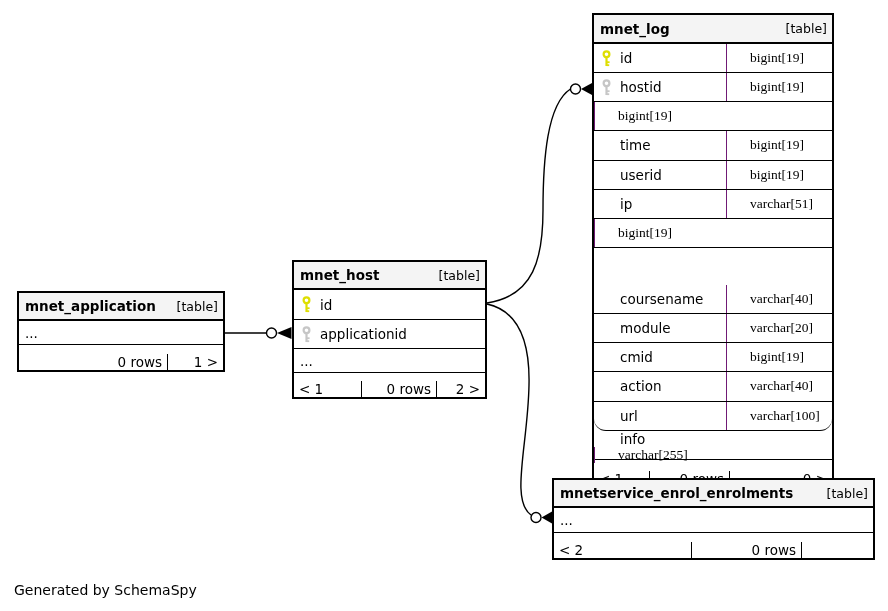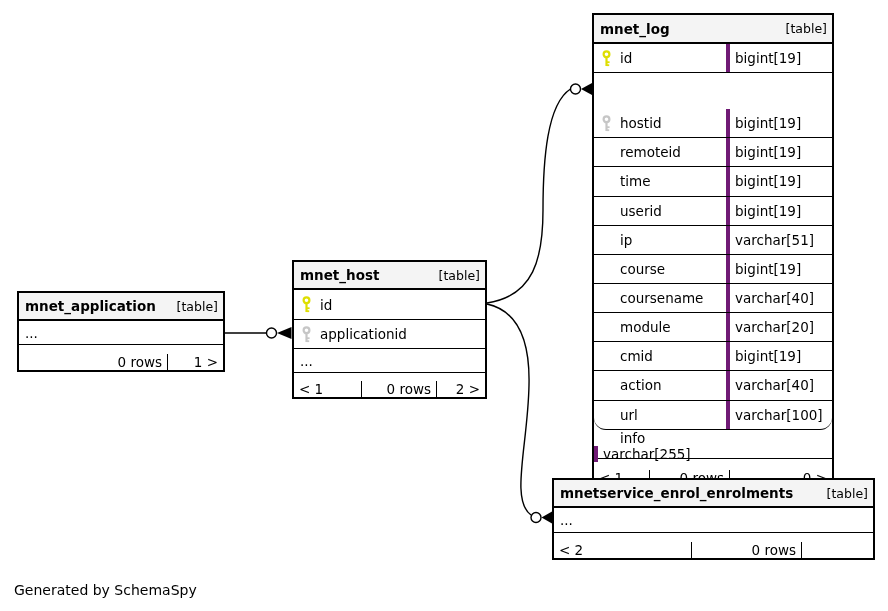--- a/index.html
+++ b/index.html
@@ -24,22 +24,22 @@
   .trow{
     display:flex;align-items:stretch;border-bottom:1px solid #000;
     box-sizing:border-box;background:#fff;white-space:nowrap;
   }
   .trow .namecell{
     flex:1;display:flex;align-items:center;box-sizing:border-box;min-width:0;
   }
   .keyslot{width:26px;padding-left:7px;box-sizing:border-box;display:flex;align-items:center;flex:0 0 26px;}
   .ellipsiscell{padding-left:6px;display:flex;align-items:center;}
   .typecell{
-    border-left:4px solid #701a75;display:flex;align-items:center;
-    padding-left:5px;box-sizing:border-box;flex:0 0 auto;
+    border-left:1px solid #701a75;display:flex;align-items:center;
+    padding-left:23px;box-sizing:border-box;flex:0 0 auto;font-family:Liberation Serif, serif;
   }
   .tfooter{display:flex;align-items:flex-end;box-sizing:border-box;white-space:nowrap;}
   .fcell{
     display:flex;align-items:center;box-sizing:border-box;flex:0 0 auto;
   }
   .fcell.sep{border-right:1px solid #000;}
   .fcell.left{justify-content:flex-start;padding-left:5px;}
   .fcell.right{justify-content:flex-end;padding-right:5px;}
   .credit{position:absolute;left:14px;top:582px;font-size:14px;}
 </style>
@@ -136,39 +136,35 @@
             <circle cx="5.5" cy="4.3" r="2.9" fill="none" stroke="#dede00" stroke-width="2.2"></circle>
             <line x1="5.5" y1="7.2" x2="5.5" y2="16" stroke="#dede00" stroke-width="2.2"></line>
             <line x1="5.5" y1="12.2" x2="8.6" y2="12.2" stroke="#dede00" stroke-width="1.8"></line>
             <line x1="5.5" y1="15.2" x2="8.2" y2="15.2" stroke="#dede00" stroke-width="1.8"></line>
           </svg>
         </span>
         <span>id</span>
       </div>
       <div class="typecell" style="width: 106px;">bigint[19]</div>
     </div>
-    <div class="trow" style="height: 29.15px; margin-top: 36px;">
+    <div class="trow" style="height: 29.15px;">
       <div class="namecell">
         <span class="keyslot">
           <svg width="12" height="17" viewBox="0 0 12 17">
             <circle cx="5.5" cy="4.3" r="2.9" fill="none" stroke="#c6c6c6" stroke-width="2.2"></circle>
             <line x1="5.5" y1="7.2" x2="5.5" y2="16" stroke="#c6c6c6" stroke-width="2.2"></line>
             <line x1="5.5" y1="12.2" x2="8.6" y2="12.2" stroke="#c6c6c6" stroke-width="1.8"></line>
             <line x1="5.5" y1="15.2" x2="8.2" y2="15.2" stroke="#c6c6c6" stroke-width="1.8"></line>
           </svg>
         </span>
         <span>hostid</span>
       </div>
       <div class="typecell" style="width: 106px;">bigint[19]</div>
     </div>
     <div class="trow" style="height: 29.15px;">
-      <div class="namecell">
-        <span class="keyslot"></span>
-        <span>remoteid</span>
-      </div>
       <div class="typecell" style="width: 106px;">bigint[19]</div>
     </div>
     <div class="trow" style="height: 29.15px;">
       <div class="namecell">
         <span class="keyslot"></span>
         <span>time</span>
       </div>
       <div class="typecell" style="width: 106px;">bigint[19]</div>
     </div>
     <div class="trow" style="height: 29.15px;">
@@ -179,27 +175,23 @@
       <div class="typecell" style="width: 106px;">bigint[19]</div>
     </div>
     <div class="trow" style="height: 29.15px;">
       <div class="namecell">
         <span class="keyslot"></span>
         <span>ip</span>
       </div>
       <div class="typecell" style="width: 106px;">varchar[51]</div>
     </div>
     <div class="trow" style="height: 29.15px;">
-      <div class="namecell">
-        <span class="keyslot"></span>
-        <span>course</span>
-      </div>
-      <div class="typecell" style="width: 106px;">bigint[19]</div>
-    </div>
-    <div class="trow" style="height: 29.15px;">
+      <div class="typecell" style="width: 106px;">bigint[19]</div>
+    </div>
+    <div class="trow" style="height: 29.15px; margin-top: 37px;">
       <div class="namecell">
         <span class="keyslot"></span>
         <span>coursename</span>
       </div>
       <div class="typecell" style="width: 106px;">varchar[40]</div>
     </div>
     <div class="trow" style="height: 29.15px;">
       <div class="namecell">
         <span class="keyslot"></span>
         <span>module</span>

